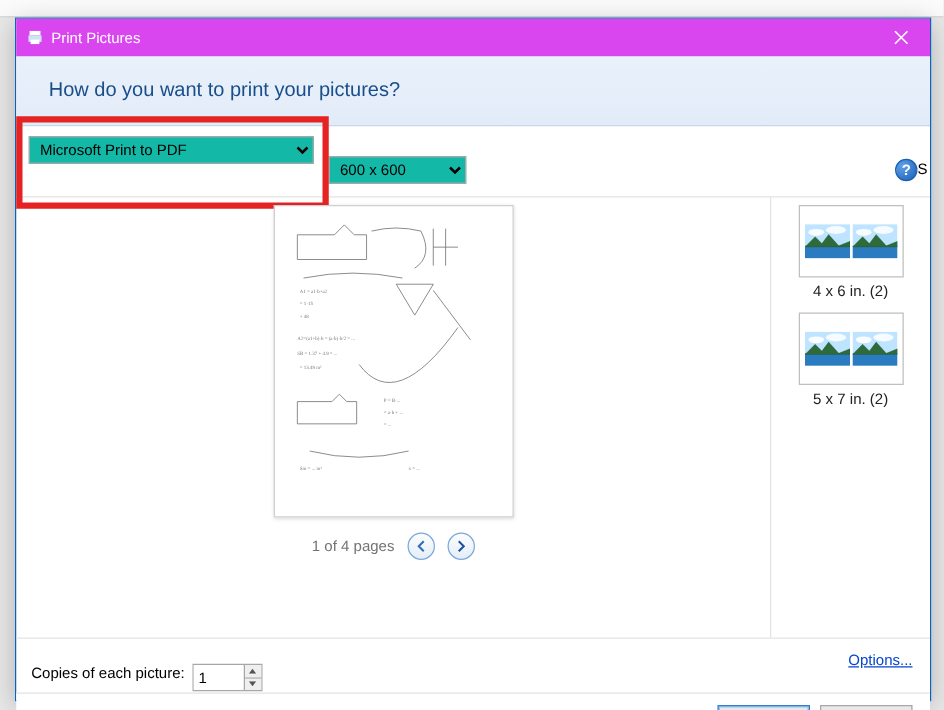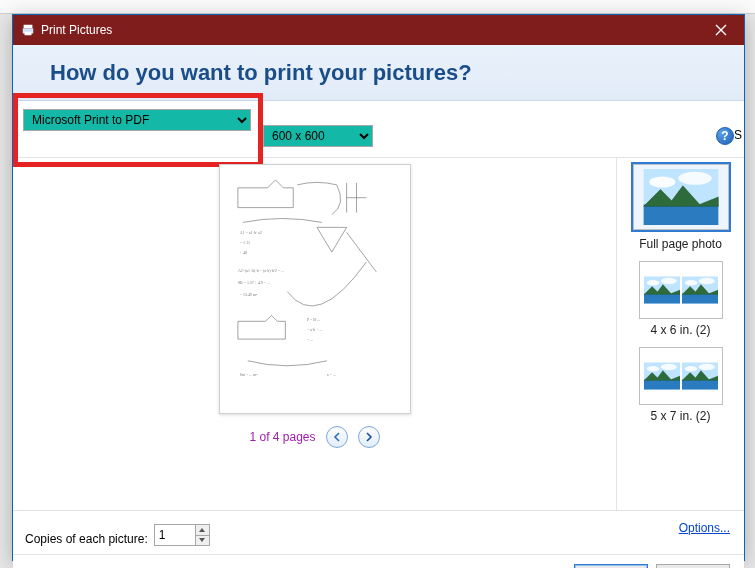--- a/index.html
+++ b/index.html
@@ -4,34 +4,34 @@
 <style>
   * { box-sizing: border-box; font-family: "Segoe UI", Tahoma, sans-serif; font-size: 12px; }
   body { margin: 0; background: #d8d8d8; width: 755px; height: 568px; position: relative; overflow: hidden; }
   .backdrop { position: absolute; inset: 0; background: #e8e8e8; }
   .backdrop-top { position:absolute; top:0; left:0; right:0; height:14px; background:#fbfbfb; border-bottom:1px solid #d0d0d0;}
   .window {
     position: absolute; left: 12px; top: 14px; width: 733px; height: 547px;
     background: #fff; border: 1px solid #0a64b8; box-shadow: 0 4px 20px rgba(0,0,0,.25);
   }
   .titlebar {
-    height: 30px; background: #7f1d1d; color: #fff; display: flex; align-items: center;
+    height: 30px; background: #d946ef; color: #fff; display: flex; align-items: center;
     padding: 0 8px; position: relative;
   }
   .titlebar .ticon { width:14px; height:14px; margin-right:6px; display:inline-block; }
   .titlebar .title { font-size: 12px; }
   .closebtn {
     position: absolute; right: 0; top: 0; width: 46px; height: 30px;
     display: flex; align-items: center; justify-content: center; color: #fff; cursor: pointer;
   }
   .header {
     height: 56px; background: linear-gradient(#e9f1fb,#e2ecf8);
     border-bottom: 1px solid #c8d6ea; display: flex; align-items: center; padding: 0 26px;
   }
-  .header h1 { font-size: 22px; font-weight: 700; color: #1a4e8a; margin: 11px; }
+  .header h1 { font-size: 16px; font-weight: 400; color: #1a4e8a; margin: 0; }
   .toolbar {
     padding: 8px 10px 10px 10px; border-bottom: 1px solid #e3e3e3; position: relative;
   }
   .toolbar-row { display: flex; gap: 12px; align-items:flex-start;}
   .field { display: flex; flex-direction: column; }
   .field label { margin-bottom: 2px; color:#000;}
   select.combo {
     height: 22px; border: 1px solid #a7a7a7; background: #14b8a6; padding: 1px 4px; font-size: 12px;
   }
   .printer-wrap { width: 228px; }
@@ -50,41 +50,41 @@
   .body { display: flex; height: 352px; }
   .preview-pane { flex: 1; display: flex; flex-direction: column; align-items: center; padding-top: 6px; position:relative;}
   .page {
     width: 192px; height: 250px; background: #fff; border: 1px solid #cfcfcf;
     box-shadow: 0 1px 3px rgba(0,0,0,.15); position: relative; overflow:hidden;
   }
   .sketch { position:absolute; inset:8px; }
   .sketch line, .sketch path, .sketch circle, .sketch rect { stroke:#7a7a7a; stroke-width:0.7; fill:none; }
   .sketch text { fill:#7a7a7a; font-size:4px; font-family: "Comic Sans MS", cursive;}
   .page-nav { margin-top: 12px; display: flex; align-items: center; gap: 10px; }
-  .page-info { color:#a21caf; }
+  .page-info { color:#737373; }
   .navbtn {
     width: 22px; height: 22px; border-radius: 50%; border: 1px solid #7aa8d8;
     background: linear-gradient(#fdfdfd,#e3edf8); display:flex; align-items:center; justify-content:center;
     cursor:pointer;
   }
   .navbtn svg { display:block;}
   .layouts {
     width: 128px; border-left: 1px solid #e3e3e3; padding: 6px 6px 0 6px;
     overflow-y: auto; display:flex; flex-direction:column; align-items:center; gap:2px;
     scrollbar-width: thin;
   }
   .layout-item { text-align:center; margin-bottom:8px; cursor:pointer;}
   .layout-thumb {
     border: 1px solid #bfbfbf; background:#fff; padding:4px; display:inline-block;
   }
   .layout-item.selected .layout-thumb { outline: 2px solid #2e7bd1; outline-offset:0; background:#eef5ff;}
   .layout-label { margin-top:4px; color:#222;}
   .scene { display:block;}
   .bottombar {
-    border-top: 1px solid #e3e3e3; padding: 8px 12px; display:flex; align-items:flex-end; position:relative;
+    border-top: 1px solid #e3e3e3; padding: 20px 12px; display:flex; align-items:flex-start; position:relative;
     height: 44px;
   }
   .copies-label { margin-right:6px;}
   .spinner { display:flex; border:1px solid #a7a7a7; height:22px;}
   .spinner input { width:40px; border:none; padding:0 4px; text-align:left; outline:none;}
   .spinner .updown { width:14px; display:flex; flex-direction:column; border-left:1px solid #a7a7a7;}
   .spinner .updown div { flex:1; display:flex; align-items:center; justify-content:center; background:#efefef; cursor:pointer;}
   .spinner .updown div:first-child{ border-bottom:1px solid #a7a7a7;}
   .fit { margin-left:26px; display:flex; align-items:center; gap:4px;}
   .fit input { width:14px; height:14px;}
@@ -188,28 +188,20 @@
         </div>
         <div class="navbtn">
           <svg width="10" height="10" viewBox="0 0 10 10">
               <path d="M3 1 L7 5 L3 9" fill="none" stroke="#1a4e9e" stroke-width="1.6"></path>
             </svg>
         </div>
       </div>
     </div>
 
     <div class="layouts" id="layouts">
-        <div class="layout-item selected"><div class="layout-thumb"><svg class="scene" width="86" height="56" viewBox="0 0 80 60">
-              <rect width="80" height="60" fill="#bfe4ff"></rect>
-              <rect y="38" width="80" height="22" fill="#2a7bbf"></rect>
-              <ellipse cx="20" cy="14" rx="14" ry="6" fill="#fff" opacity="0.9"></ellipse>
-              <ellipse cx="55" cy="10" rx="18" ry="7" fill="#fff" opacity="0.85"></ellipse>
-              <path d="M0 40 L18 22 L30 34 L42 18 L60 38 L80 30 L80 40 Z" fill="#2e6b3a"></path>
-              <path d="M0 40 L18 22 L30 34 L42 18 L60 38 L80 30 L80 40 Z" fill="none" stroke="#1d4a27" stroke-width="0.5"></path>
-            </svg></div><div class="layout-label">Full page photo</div></div>
         <div class="layout-item"><div class="layout-thumb"><div style="display:flex;gap:2px">
               <svg class="scene" width="36" height="48" viewBox="0 0 80 60">
                 <rect width="80" height="60" fill="#bfe4ff"></rect>
                 <rect y="38" width="80" height="22" fill="#2a7bbf"></rect>
                 <ellipse cx="20" cy="14" rx="14" ry="6" fill="#fff" opacity="0.9"></ellipse>
                 <ellipse cx="55" cy="10" rx="18" ry="7" fill="#fff" opacity="0.85"></ellipse>
                 <path d="M0 40 L18 22 L30 34 L42 18 L60 38 L80 30 L80 40 Z" fill="#2e6b3a"></path>
                 <path d="M0 40 L18 22 L30 34 L42 18 L60 38 L80 30 L80 40 Z" fill="none" stroke="#1d4a27" stroke-width="0.5"></path>
               </svg>
               <svg class="scene" width="36" height="48" viewBox="0 0 80 60">

